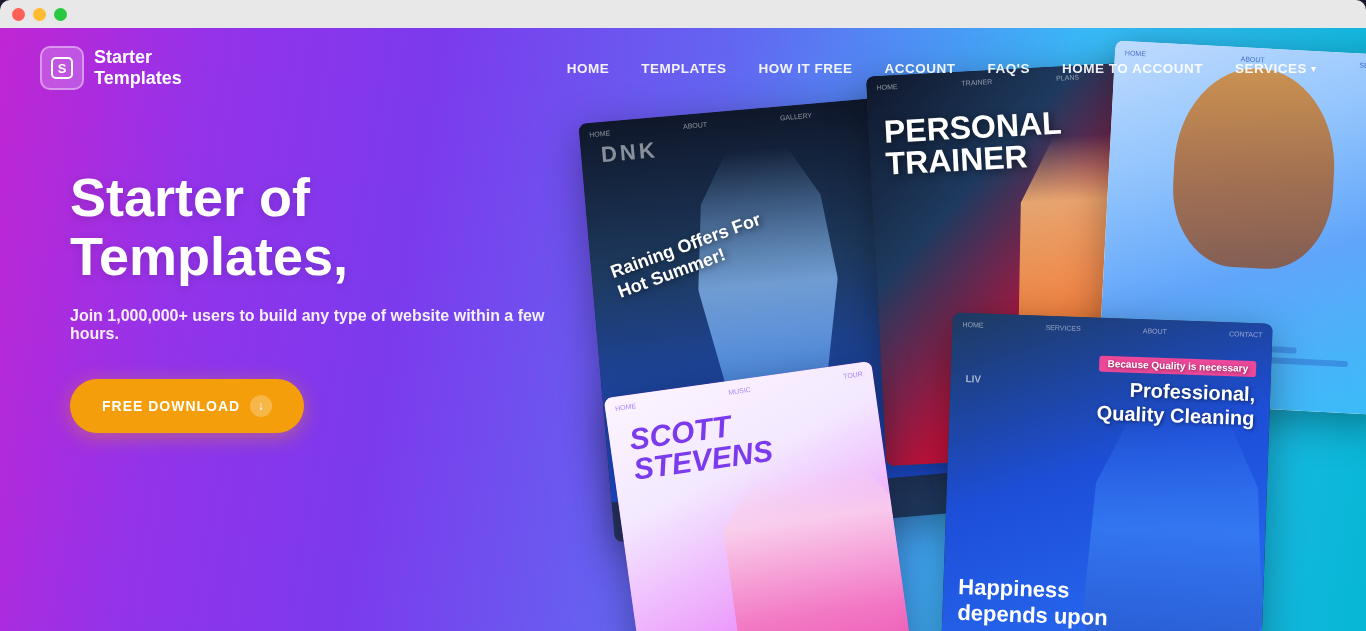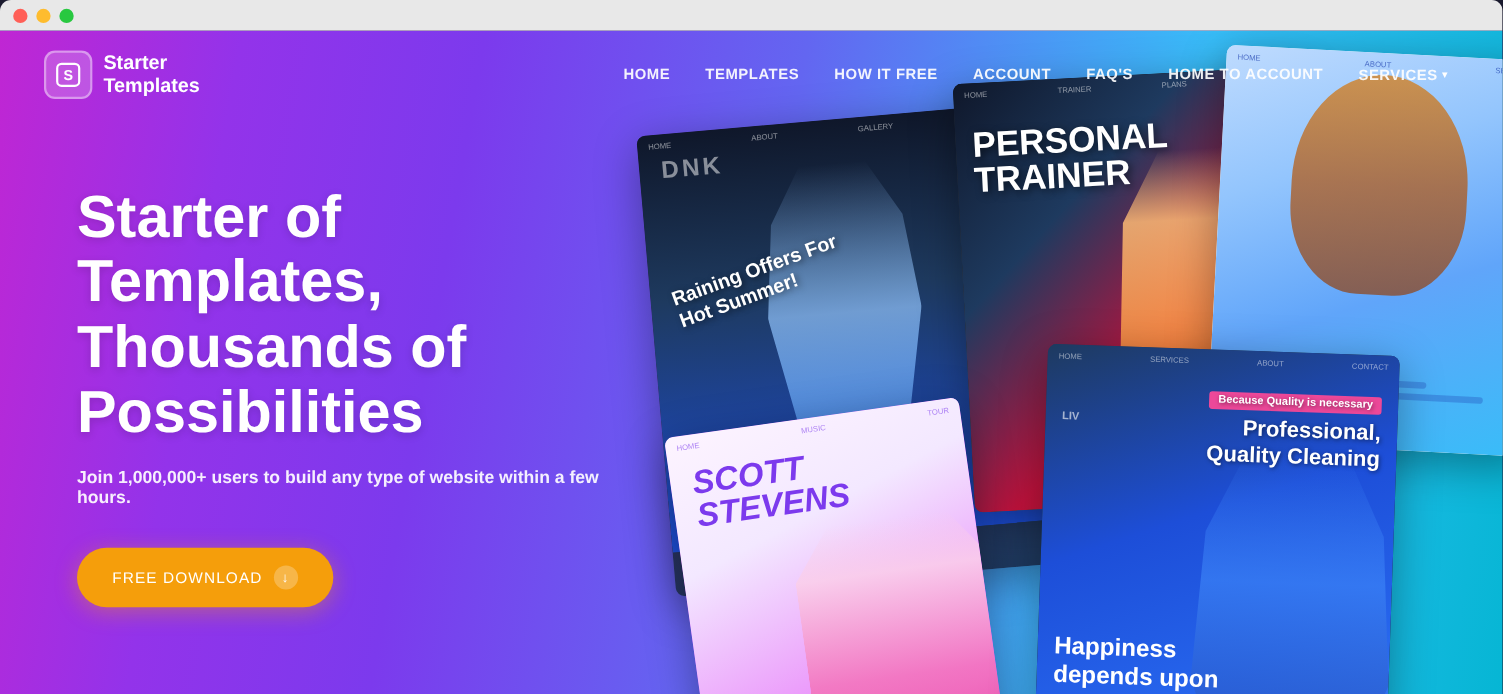--- a/index.html
+++ b/index.html
@@ -143,21 +143,21 @@
       margin-bottom: 36px;
       font-weight: 700;
     }
     .cta-btn {
       display: inline-flex;
       align-items: center;
       gap: 10px;
       background: #f59e0b;
       color: white;
       font-size: 14px;
-      font-weight: 400;
+      font-weight: 700;
       letter-spacing: 1px;
       padding: 16px 32px;
       border-radius: 50px;
       border: none;
       cursor: pointer;
       text-transform: uppercase;
       box-shadow: 0 4px 20px rgba(245,158,11,0.4);
     }
     .cta-btn .download-icon {
       width: 22px; height: 22px;
@@ -480,21 +480,20 @@
           <a href="#">SERVICES</a>
           <span class="chevron-down">▾</span>
         </div>
       </li>
     </ul>
   </nav>
 
   <div class="hero-content">
     <h1 class="hero-title">
       <span>Starter of Templates,</span><br>
-      <span>Thousands of Possibilities</span>
     </h1>
     <p class="hero-subtitle">Join 1,000,000+ users to build any type of website within a few hours.</p>
     <button class="cta-btn">
       <span>FREE DOWNLOAD</span>
       <span class="download-icon">
         <span>↓</span>
       </span>
     </button>
   </div>
 

